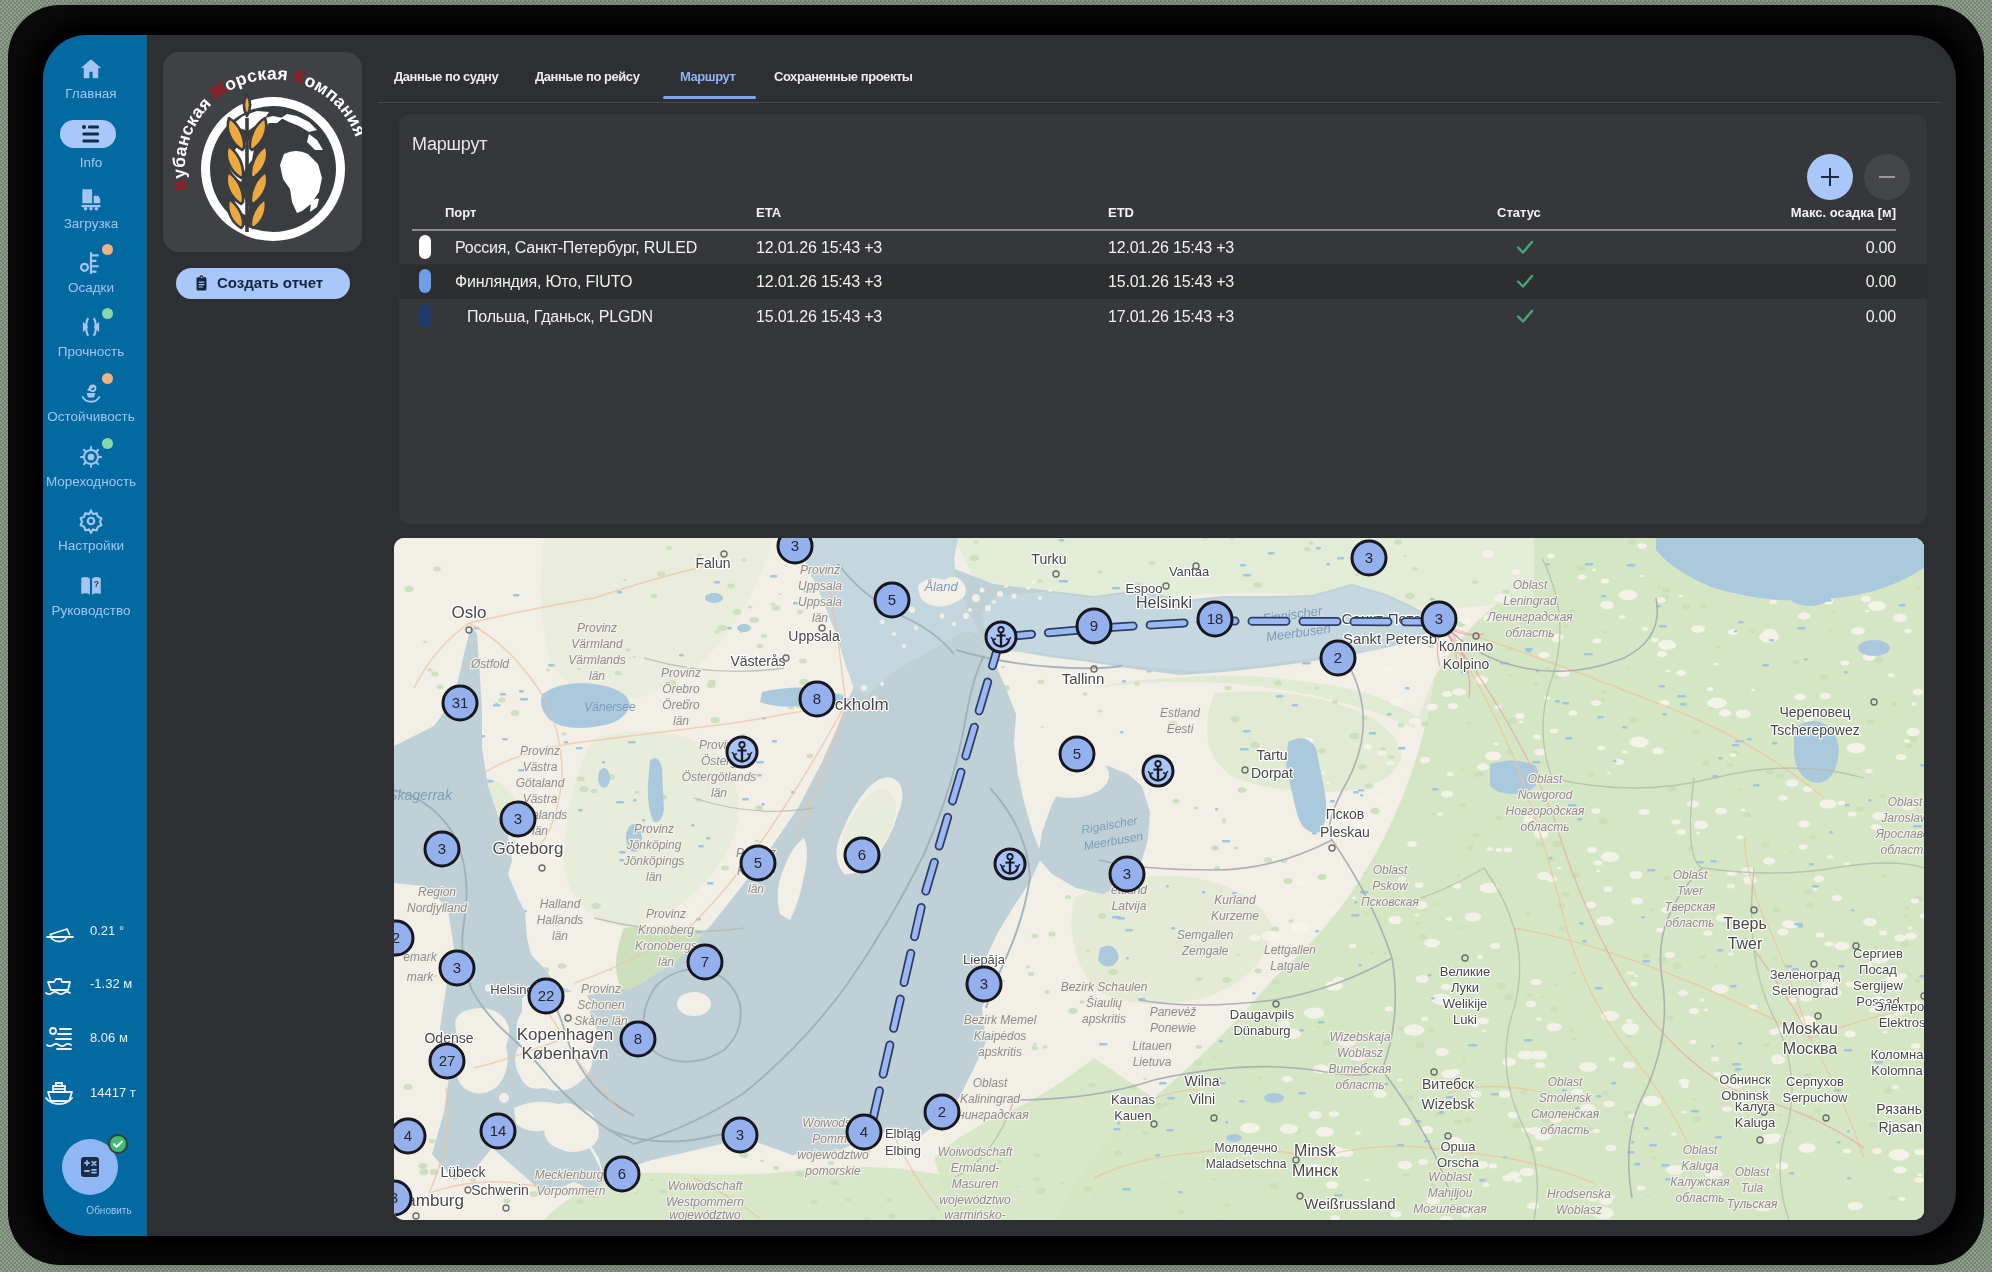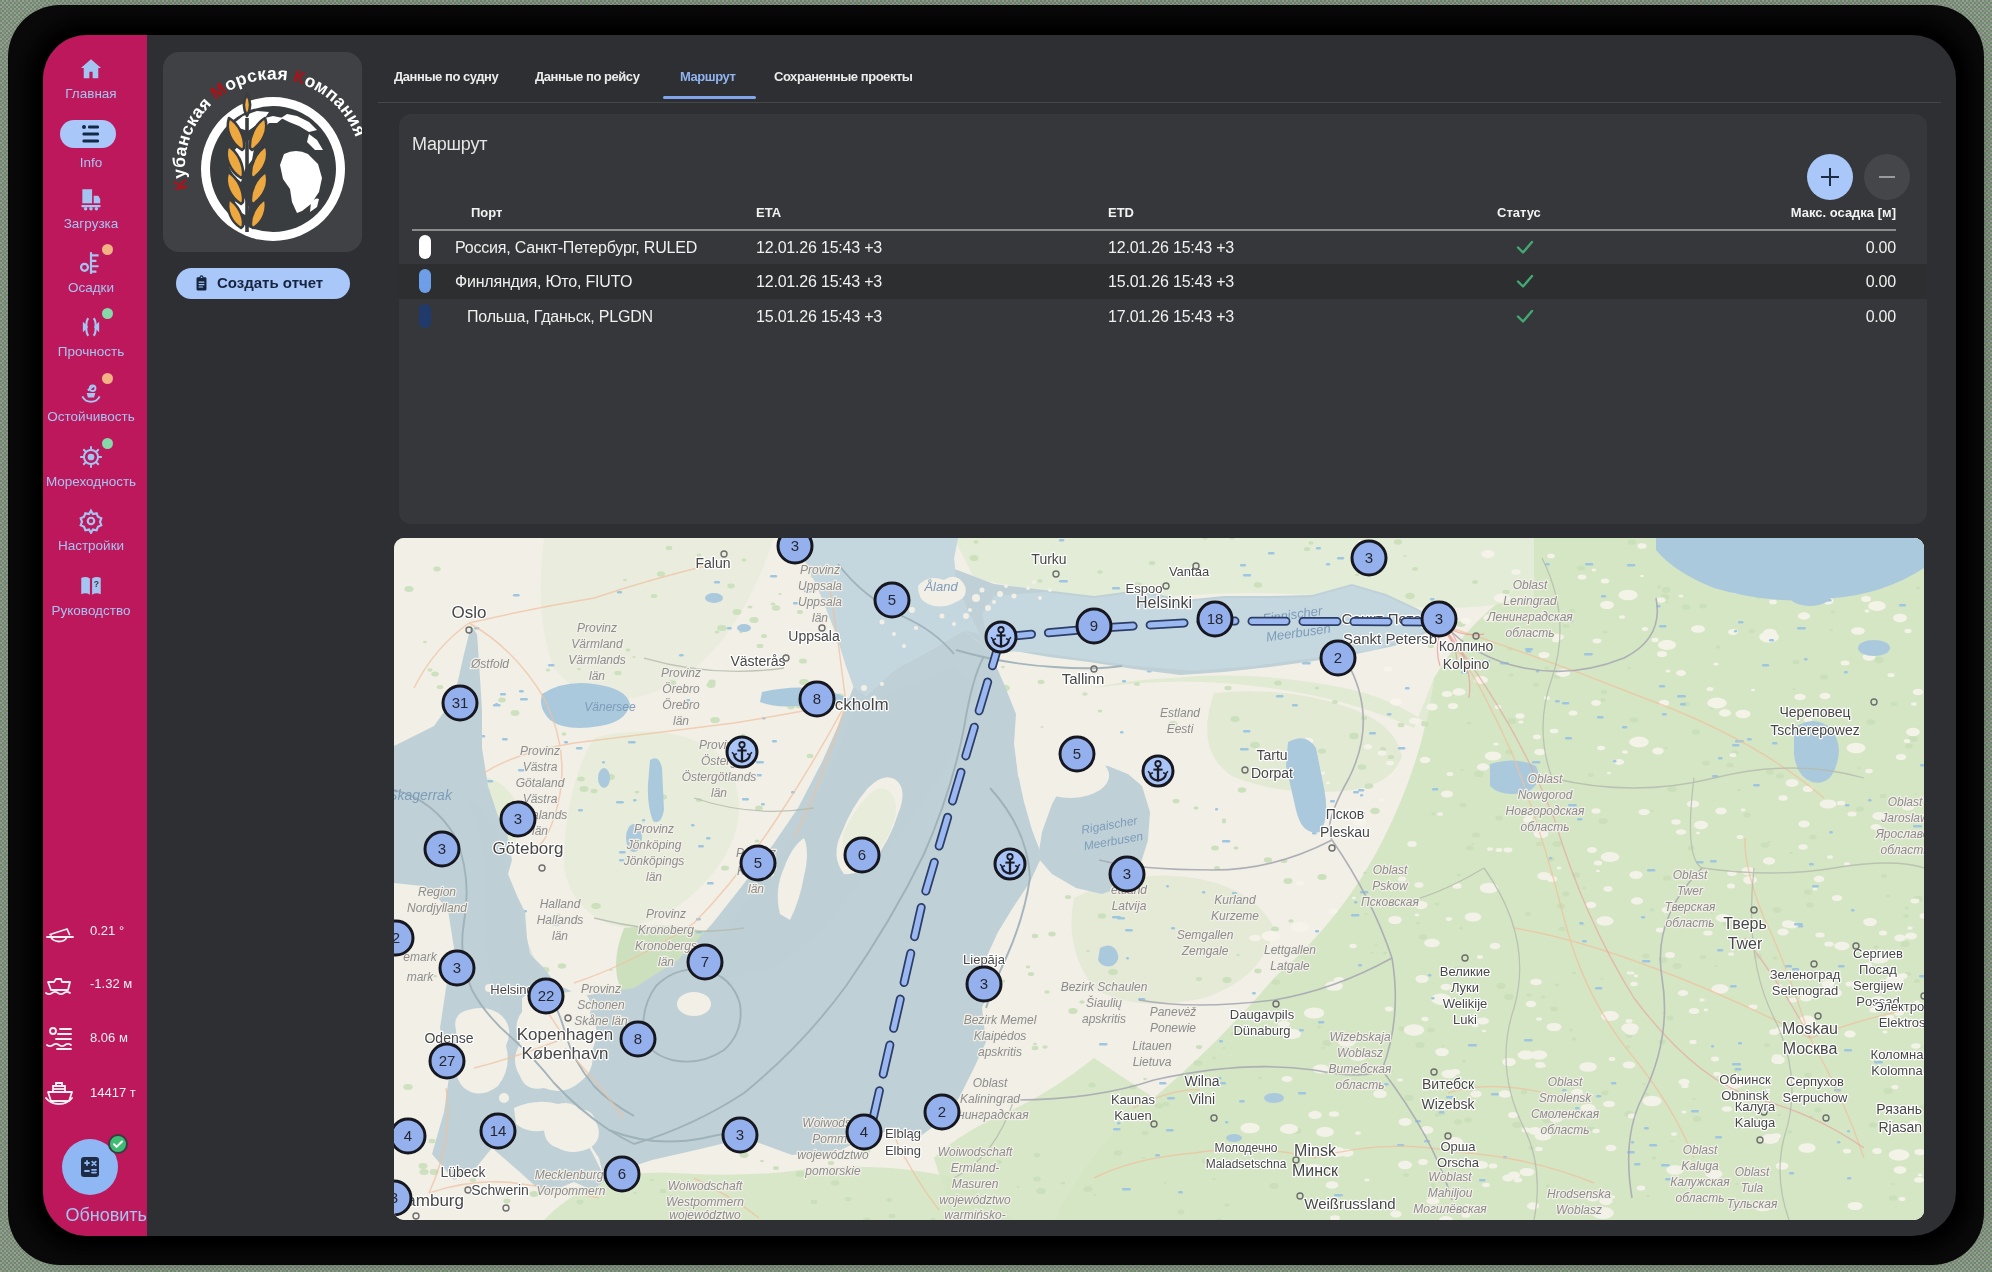--- a/index.html
+++ b/index.html
@@ -1,21 +1,21 @@
 <!DOCTYPE html>
 <html><head>
 <meta charset="utf-8">
 <style>
   html,body{margin:0;padding:0;width:1992px;height:1272px;overflow:hidden;
     font-family:"Liberation Sans", sans-serif; background:#0c0d0c;}
   .abs{position:absolute;}
   #win{position:absolute;left:43px;top:35px;width:1913px;height:1201px;
     background:#2d2f32;border-radius:44px;
     box-shadow:0 0 10px 8px #000, 0 0 24px 16px rgba(0,0,0,0.8);}
-  #side{position:absolute;left:0;top:0;width:104px;height:1201px;background:#be185d;
+  #side{position:absolute;left:0;top:0;width:104px;height:1201px;background:#0369a1;
     border-radius:44px 0 0 44px;}
   .nav{position:absolute;left:-4px;width:104px;text-align:center;}
   .nav svg{display:block;margin:0 auto;}
   .nav .lbl{font-size:13.5px;color:#a4c4f1;margin-top:4px;}
   .dot{position:absolute;width:11px;height:11px;border-radius:50%;}
   .stat{position:absolute;left:0;width:98px;height:30px;color:#eef0f2;font-size:13px;}
   .stat svg{position:absolute;left:0;top:0;}
   .stat span{position:absolute;left:47px;top:7px;white-space:nowrap;}
   .tab{position:absolute;top:34px;font-size:13px;font-weight:700;color:#ececec;letter-spacing:-0.45px;white-space:nowrap;}
   #panel{position:absolute;left:356px;top:79px;width:1528px;height:410px;background:#35373a;border-radius:12px;}
@@ -176,21 +176,21 @@
           <path d="M7 8h4M9 6v4"></path>
           <path d="M14.2 6.6l3.6 3.6M17.8 6.6l-3.6 3.6"></path>
           <path d="M7 16h4"></path>
           <path d="M14 14.8h4M14 17.6h4"></path>
         </g>
       </svg>
     <svg class="abs" style="left:64px;top:1098px;" width="22" height="22" viewBox="0 0 22 22">
         <circle cx="11" cy="11" r="9" fill="#3dbd74" stroke="#3a3c3f" stroke-width="2"></circle>
         <path d="M7 11.3l2.6 2.6L15 8.5" stroke="#fff" stroke-width="2" fill="none" stroke-linecap="round" stroke-linejoin="round"></path>
       </svg>
-    <div class="abs" style="left:0;top:1170px;width:104px;text-align:right;font-size:18px;color:#a4c4f1;">Обновить</div>
+    <div class="abs" style="left:14px;top:1170px;width:104px;text-align:center;font-size:10px;color:#a4c4f1;">Обновить</div>
   </div>
 
   <div class="abs" style="left:120px;top:17px;width:199px;height:200px;background:#3f4144;border-radius:16px;"></div>
   <svg class="abs" style="left:120px;top:17px;" width="199" height="200" viewBox="0 0 199 200">
     <circle cx="110" cy="117" r="72" fill="#fff"></circle>
     <circle cx="110" cy="117" r="63" fill="#3a3d40"></circle>
     <g fill="#fff">
       <path d="M70 72 l10 -8 14 -5 12 1 -4 6 8 -2 10 2 -6 5 -8 0 -5 6 -9 -3 -7 5 -9 -3 -8 3 z"></path>
       <path d="M124 62 l10 2 12 6 8 8 -8 2 -10 -6 -10 -4 -8 -4 z"></path>
       <path d="M146 82 l8 6 6 10 -8 0 -8 -8 z"></path>
@@ -238,21 +238,21 @@
   <div id="panel">
     <div class="abs" style="left:13px;top:20px;font-size:18px;color:#e6e6e6;letter-spacing:-0.2px;">Маршрут</div>
     <div class="abs" style="left:1408px;top:40px;width:46px;height:46px;border-radius:50%;background:#a9c7f8;"></div>
     <svg class="abs" style="left:1408px;top:40px;" width="46" height="46">
         <path d="M23 14v18M14 23h18" stroke="#1d2b45" stroke-width="2"></path>
       </svg>
     <div class="abs" style="left:1465px;top:40px;width:46px;height:46px;border-radius:50%;background:#44464a;"></div>
     <svg class="abs" style="left:1465px;top:40px;" width="46" height="46">
         <path d="M15 23h16" stroke="#9a9a9a" stroke-width="2"></path>
       </svg>
-    <div class="hdr" style="left:72px;text-align:right;">Порт</div>
+    <div class="hdr" style="left:46px;text-align:right;">Порт</div>
     <div class="hdr" style="left:357px;">ETA</div>
     <div class="hdr" style="left:709px;">ETD</div>
     <div class="hdr" style="left:1098px;">Статус</div>
     <div class="hdr" style="right:31px;">Макс. осадка [м]</div>
     <div class="abs" style="left:13px;top:115px;width:1484px;height:1.5px;background:#8c8c8c;"></div>
 
     <div class="abs" style="left:0;top:150px;width:1528px;height:34.5px;background:#2c2e30;"></div>
     <div class="chip" style="top:121px;background:#ffffff;"></div>
     <div class="chip" style="top:155px;background:#6f9ee8;"></div>
     <div class="chip" style="top:190px;background:#1f3a6b;"></div>

